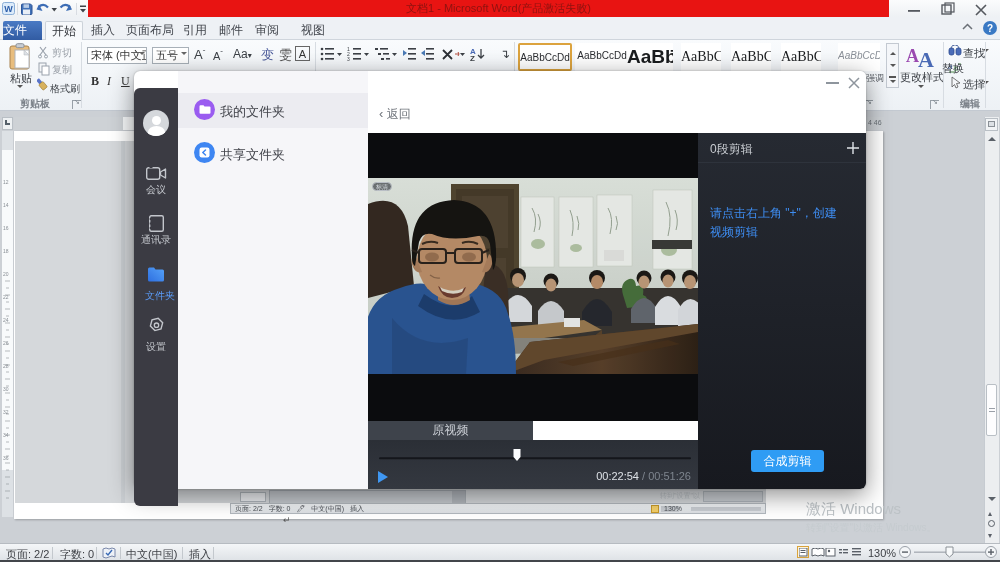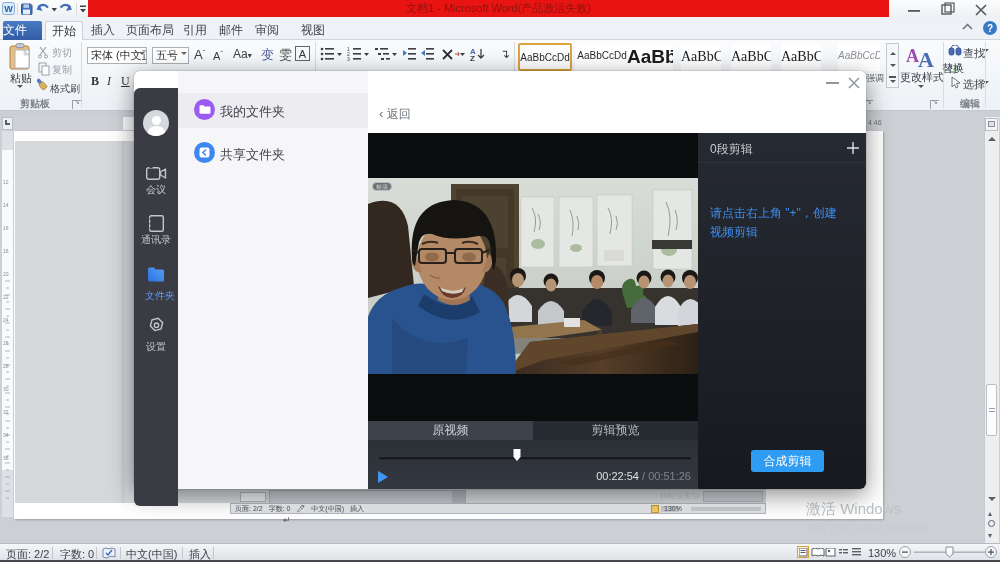--- a/index.html
+++ b/index.html
@@ -544,21 +544,20 @@
       <path d="M62 97 q5 4 10 3" stroke="#8a6548" stroke-width="1.2" fill="none"></path>
       <path d="M70 108 q15 10 28 1 q-3 11 -14 11 q-10 0 -14 -12 z" fill="#6e3c2e"></path>
       <path d="M72 109 q13 7 24 1 l-2 4 q-10 4 -20 -1 z" fill="#e0d8c8"></path>
     </g>
 
     <rect width="330" height="196" fill="#1a2838" opacity="0.05"></rect>
   </svg>
 
   <div class="abs" style="left:238px;top:111px;width:20px;height:9px;border:1px solid #b9bec5;border-radius:5px;background:rgba(60,64,70,0.7);color:#d8dce0;font-size:6px;text-align:center;line-height:8px;">标清</div>
   <div id="tabL" class="abs">原视频</div>
-  <div id="tabR" class="abs">剪辑预览</div>
   <div id="controls" class="abs"></div>
   <svg class="abs" style="left:234px;top:369px" width="330" height="49" viewBox="0 0 330 49">
     <rect x="11" y="17.2" width="312" height="2" rx="1" fill="#14161b"></rect>
     <path d="M145.5 9 l7 0 0 8 -3.5 4 -3.5 -4 z" fill="#fbfcfd"></path>
     <path d="M10 31 l10 6 -10 6 z" fill="#3f97f2"></path>
   </svg>
   <div class="abs" style="left:471px;top:369px;width:220px;height:14px;font-size:11px;color:#7e858e;text-align:right;"><span style="position:relative;left:-134px;top:30px;"><span style="color:#dde1e6;">00:22:54</span> / 00:51:26</span></div>
 
   <div id="rpanel" class="abs">
     <div class="abs" style="left:12px;top:8px;font-size:12px;color:#c9cdd2;">0段剪辑</div>

